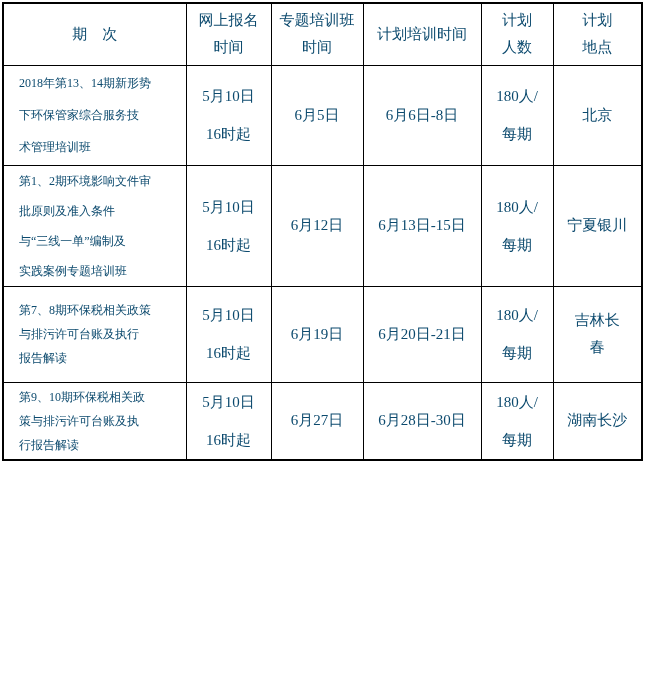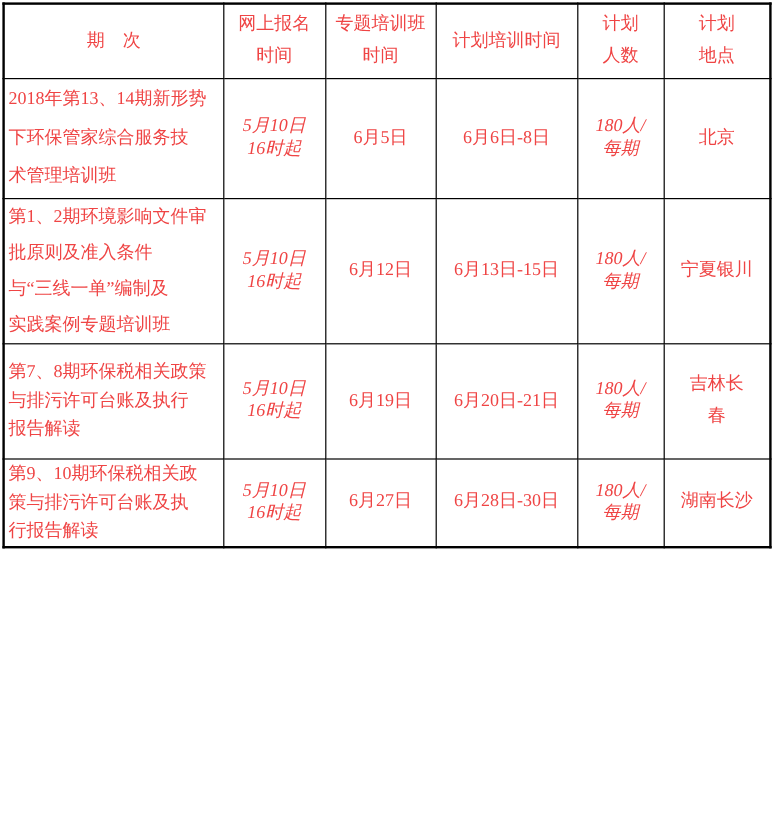--- a/index.html
+++ b/index.html
@@ -3,21 +3,21 @@
 <meta charset="utf-8">
 <style>
   html,body{margin:0;padding:0;background:#ffffff;}
   body{width:646px;height:686px;font-family:"Liberation Serif","DejaVu Serif",serif;}
   .page{padding:2px;}
   table.sched{
     border-collapse:collapse;
     table-layout:fixed;
     width:641px;
     border:2px solid #000000;
-    color:#ef4444;
+    color:#0c4a6e;
     background:#ffffff;
   }
   .sched th,.sched td{
     border:1px solid #000000;
     white-space:pre-line;
     overflow:hidden;
     text-align:center;
     vertical-align:middle;
     padding:0;
     font-weight:normal;
@@ -30,26 +30,26 @@
   
   thead tr{height:62px;}
   tbody tr:nth-child(1){height:100px}
   tbody tr:nth-child(2){height:93px}
   tbody tr:nth-child(3){height:96px}
   tbody tr:nth-child(4){height:70px}
   tbody tr:nth-child(5){height:71px}
   tbody tr:nth-child(6){height:101px}
   tbody tr:nth-child(7){height:94px}
   
-  td.c-title{text-align:left;padding-left:3px;font-size:15px;line-height:24px;}
+  td.c-title{text-align:left;padding-left:15px;font-size:12px;line-height:24px;}
   tbody tr:nth-child(1) td.c-title{line-height:32px}
   tbody tr:nth-child(2) td.c-title{line-height:30px}
   tbody tr:nth-child(6) td.c-title{line-height:32px}
   
-  td.c-small{line-height:19px;font-style:italic;}
+  td.c-small{line-height:38px;}
   
   tbody tr:nth-child(5) td.c-loc{text-align:right;padding-left:7px;line-height:24px;}
 </style>
 </head>
 <body>
 
 <div class="page">
   <table class="sched">
     <colgroup>
       <col class="c1">

